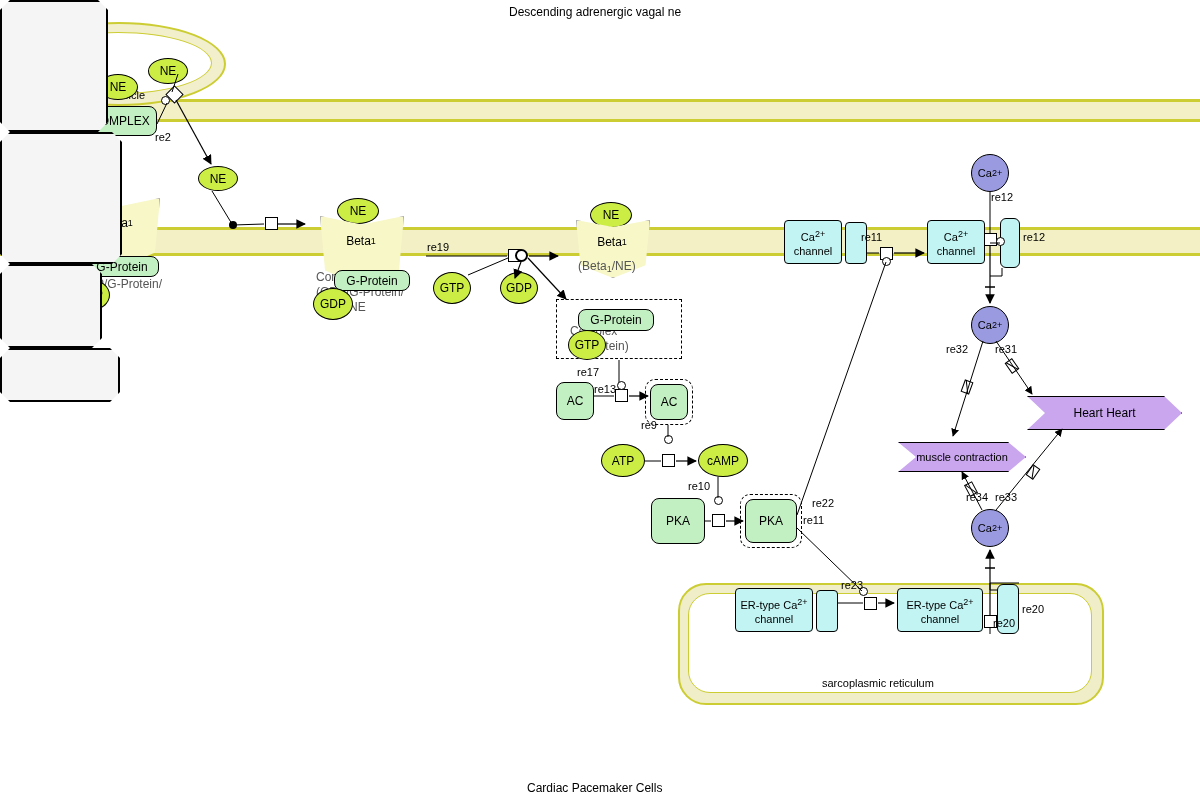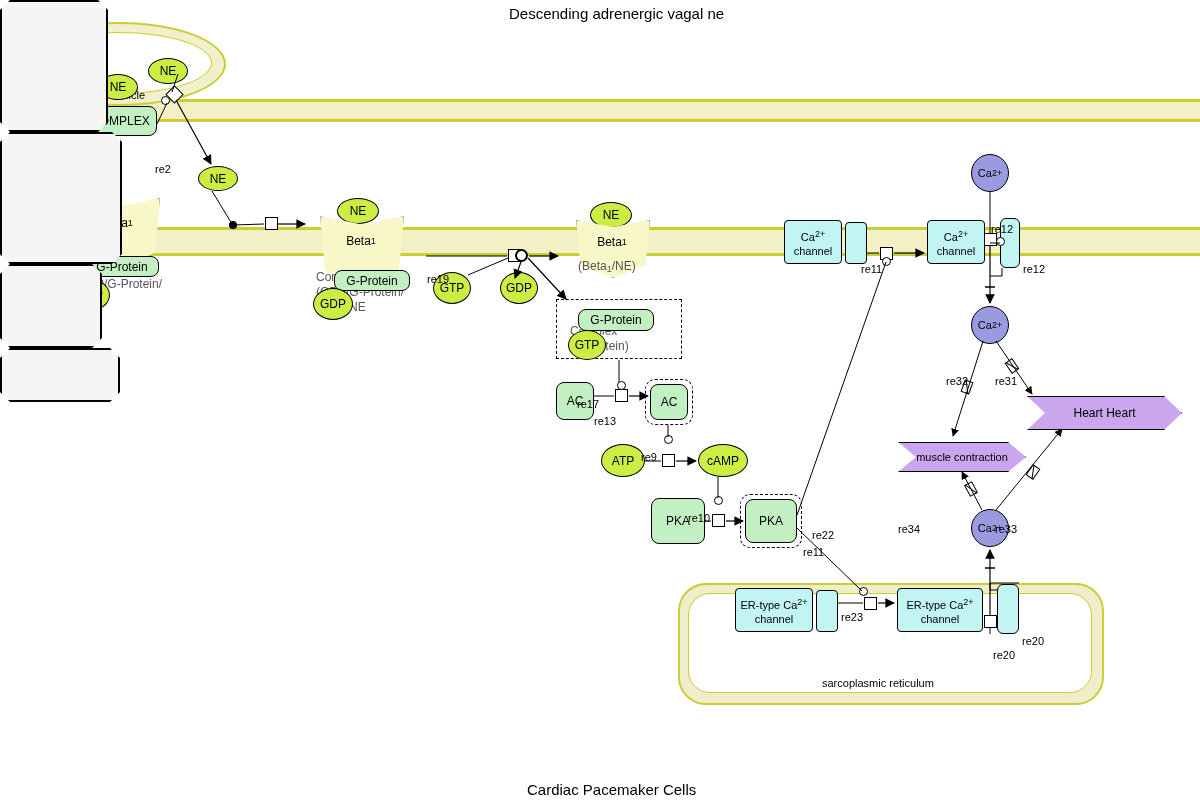--- a/index.html
+++ b/index.html
@@ -1,20 +1,20 @@
 <!DOCTYPE html>
 <html><head>
 <meta charset="utf-8">
 <style>
   html,body{margin:0;padding:0;background:#ffffff;}
   body{font-family:"Liberation Sans",sans-serif;}
   #stage{position:relative;width:1200px;height:800px;overflow:hidden;background:#fff;}
   #svgroot{position:absolute;left:0;top:0;width:1200px;height:800px;}
-  .lbl{position:absolute;font-size:11px;color:#000;white-space:nowrap;margin-top:32px;}
-  .title{position:absolute;font-size:15px;color:#000;white-space:nowrap;}
+  .lbl{position:absolute;font-size:11px;color:#000;white-space:nowrap;}
+  .title{position:absolute;font-size:12px;color:#000;white-space:nowrap;}
   
   .node{position:absolute;box-sizing:border-box;display:flex;align-items:center;justify-content:center;text-align:center;font-size:12px;color:#000;}
   .ell{border-radius:50%;background:#ccee44;border:1px solid #000;}
   .ca{background:#9a9ae0;border:1px solid #000;border-radius:50%;}
   .rrect{background:#c3f0c3;border:1px solid #000;border-radius:8px;}
   .cyan{background:#c3f4f4;border:1px solid #000;border-radius:4px;}
   .octo{background:#f5f5f5;border:2px solid #000;
         clip-path:polygon(10px 0,calc(100% - 10px) 0,100% 10px,100% calc(100% - 10px),calc(100% - 10px) 100%,10px 100%,0 calc(100% - 10px),0 10px);}
   .dashwrap{border:1px dashed #000;box-sizing:border-box;}
   .sub{font-size:9px;vertical-align:-2px;}
@@ -331,19 +331,19 @@
   <div class="lbl" style="left:594px;top:383px;">re13</div>
   <div class="lbl" style="left:641px;top:419px;">re9</div>
   <div class="lbl" style="left:688px;top:480px;">re10</div>
   <div class="lbl" style="left:798px;top:497px;padding-left:14px;">re22</div>
   <div class="lbl" style="left:803px;top:514px;">re11</div>
   <div class="lbl" style="left:861px;top:231px;">re11</div>
   <div class="lbl" style="left:991px;top:191px;">re12</div>
   <div class="lbl" style="left:1023px;top:231px;">re12</div>
   <div class="lbl" style="left:946px;top:343px;">re32</div>
   <div class="lbl" style="left:995px;top:343px;">re31</div>
-  <div class="lbl" style="left:898px;top:491px;">re34</div>
+  <div class="lbl" style="left:966px;top:491px;">re34</div>
   <div class="lbl" style="left:995px;top:491px;">re33</div>
   <div class="lbl" style="left:841px;top:579px;">re23</div>
   <div class="lbl" style="left:1022px;top:603px;">re20</div>
   <div class="lbl" style="left:993px;top:617px;">re20</div>
 
 </div>
 
 </body></html>

